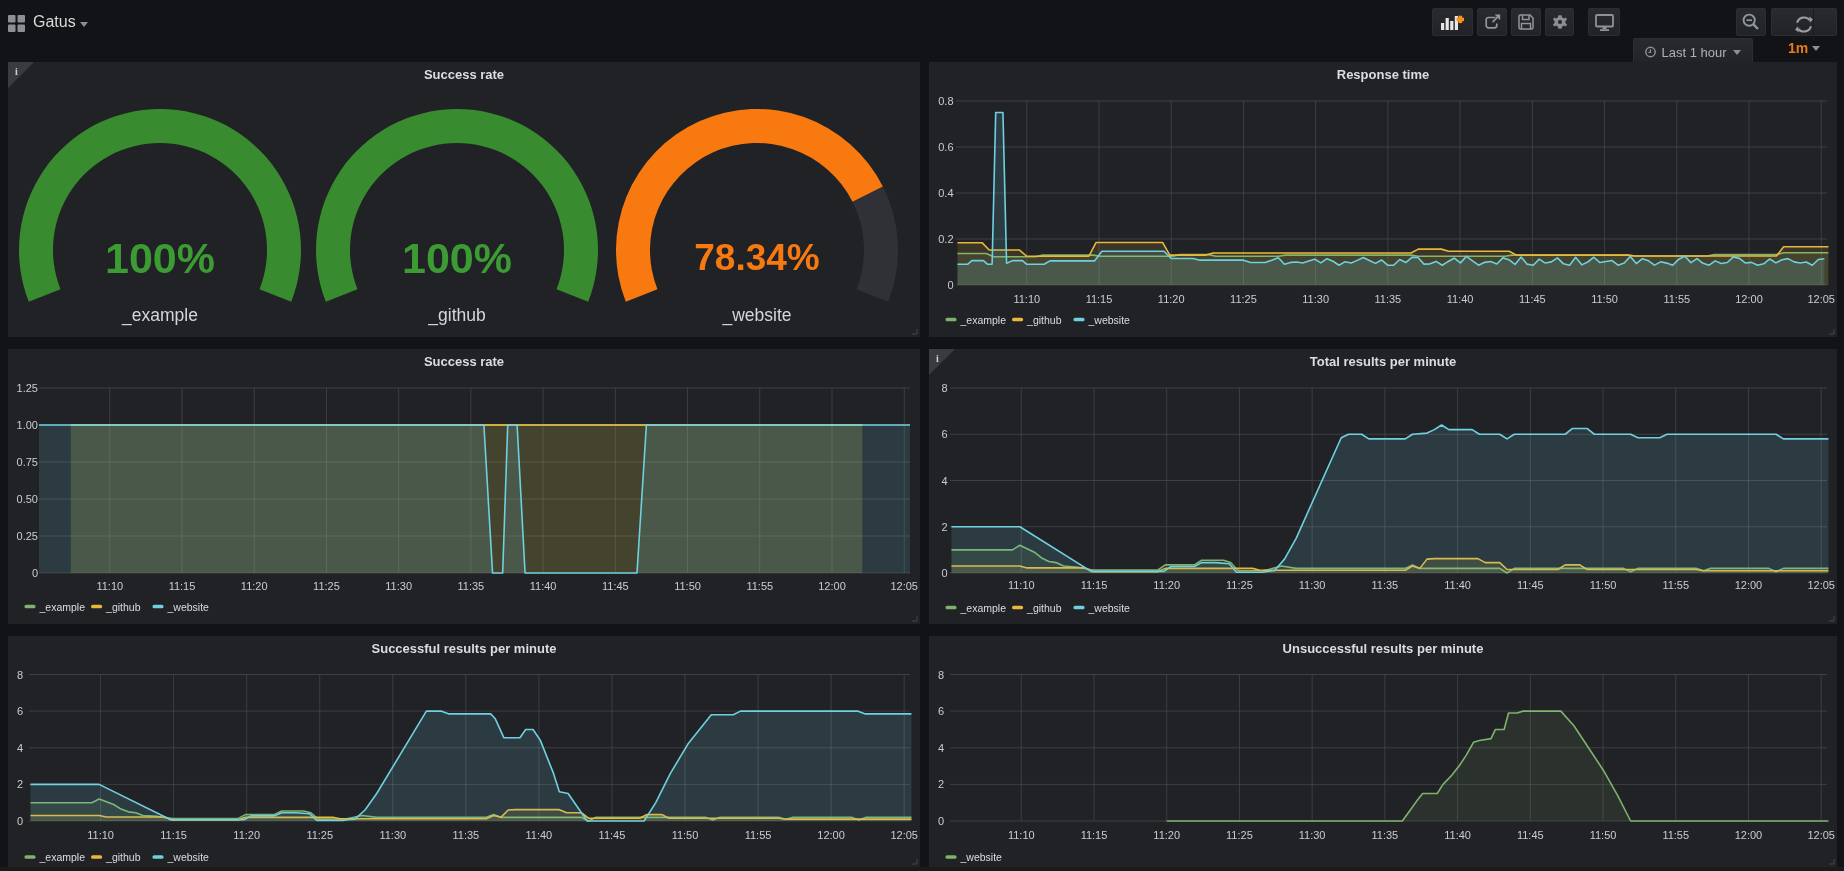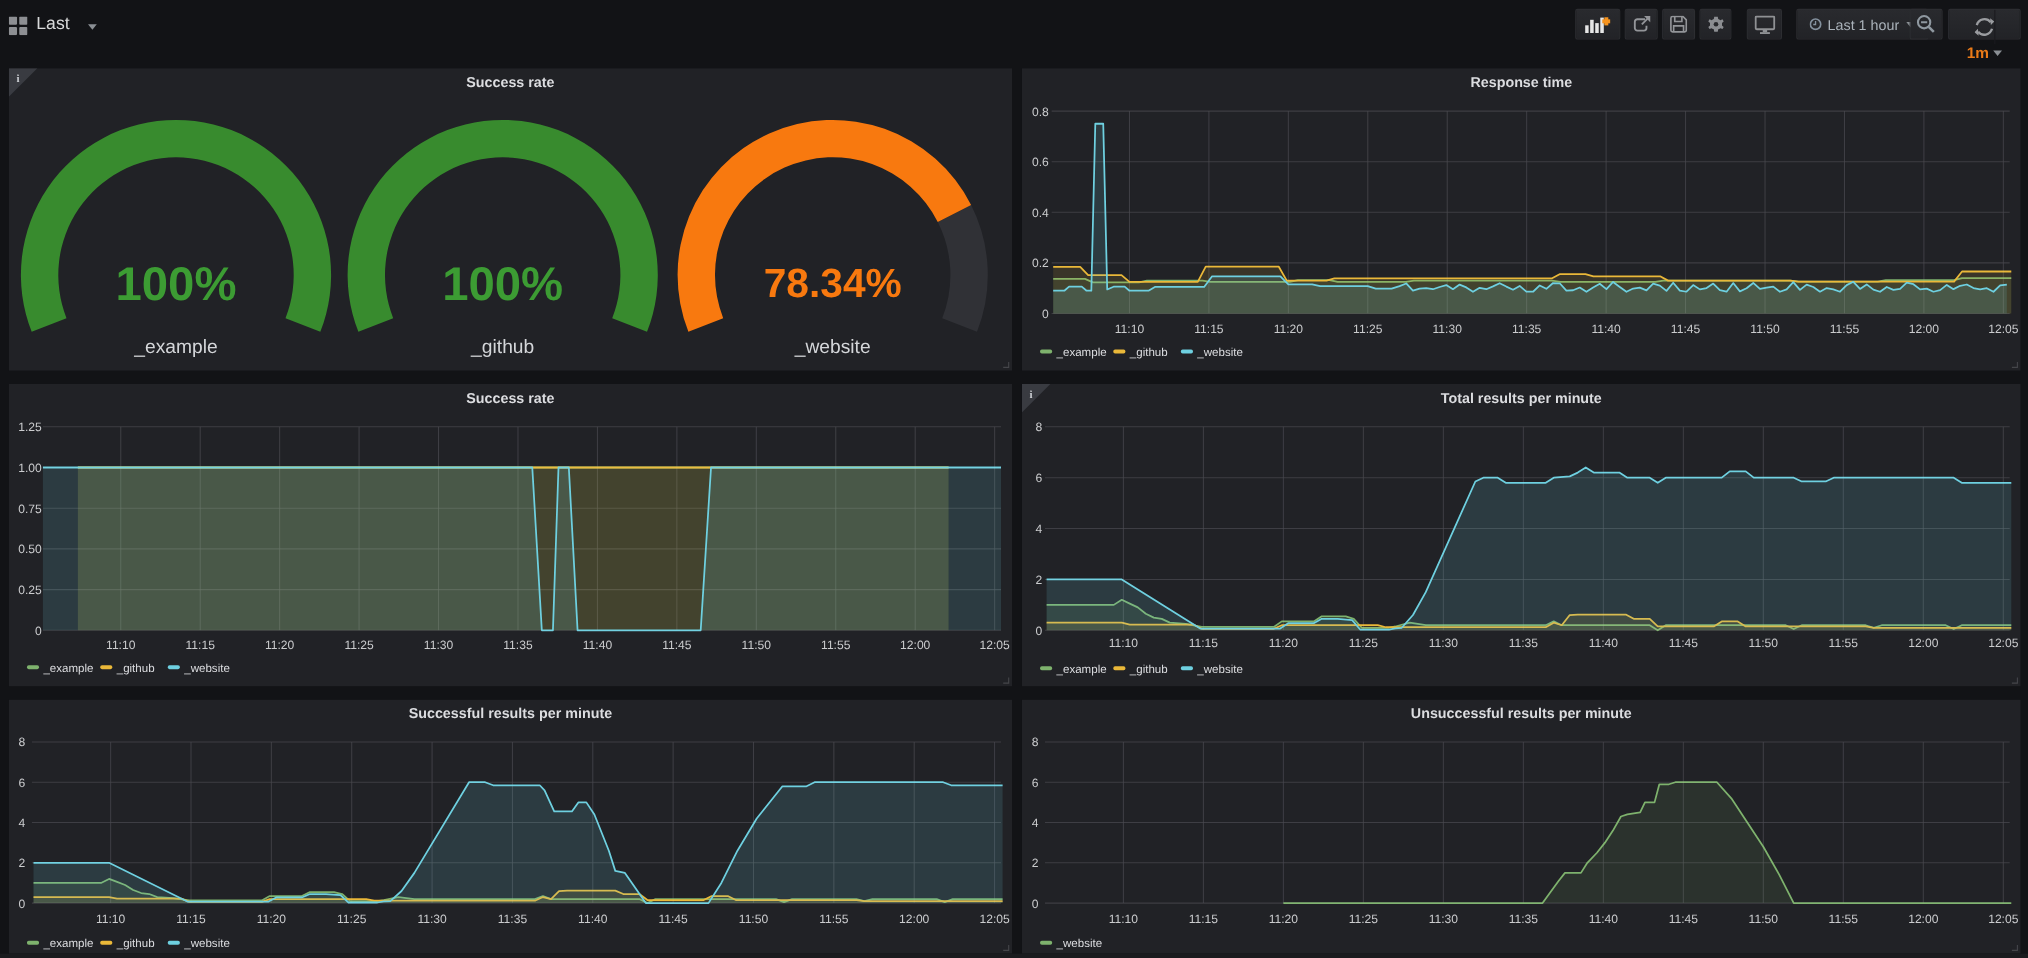--- a/index.html
+++ b/index.html
@@ -5,21 +5,21 @@
 .caret{display:inline-block;width:0;height:0;border-left:4.5px solid transparent;border-right:4.5px solid transparent;border-top:5px solid #8a8f94;}
 </style></head><body>
 <svg style="position:absolute;left:8px;top:15px" width="17" height="17">
     <g fill="#8d8f93">
       <rect x="0" y="0" width="7.5" height="7.5" rx="1"></rect>
       <rect x="9.5" y="0" width="7.5" height="7.5" rx="1"></rect>
       <rect x="0" y="9.5" width="7.5" height="7.5" rx="1"></rect>
       <rect x="9.5" y="9.5" width="7.5" height="7.5" rx="1"></rect>
     </g>
   </svg>
-<div style="position:absolute;left:33px;top:13px;font-size:16px;color:#d8d9da;">Last</div>
+<div style="position:absolute;left:33px;top:13px;font-size:16px;color:#d8d9da;">Gatus</div>
 <div class="caret" style="position:absolute;left:80px;top:22px;"></div>
 <div class="btn" style="left:1432px;width:41px;">
     <svg width="23" height="17">
       <g fill="#e6e6e6">
         <rect x="0" y="9" width="3.2" height="7"></rect>
         <rect x="4.6" y="4" width="3.2" height="12"></rect>
         <rect x="9.2" y="7" width="3.2" height="9"></rect>
         <rect x="13.8" y="2" width="3.2" height="14"></rect>
       </g>
       <g fill="#f6931d">
@@ -52,21 +52,21 @@
       <circle cx="9" cy="9" r="2.1" fill="#27282c"></circle>
     </svg>
   </div>
 <div class="btn" style="left:1588px;width:32px;">
     <svg width="19" height="17">
       <rect x="1" y="1" width="17" height="11.5" rx="1" fill="none" stroke="#8f9194" stroke-width="1.8"></rect>
       <rect x="7.5" y="13" width="4" height="2.2" fill="#8f9194"></rect>
       <rect x="5" y="15.2" width="9" height="1.8" fill="#8f9194"></rect>
     </svg>
   </div>
-<div class="btn" style="left:1633px;width:120px;">
+<div class="btn" style="left:1633px;width:120px;margin-top:30px;">
     <svg width="12" height="12" style="margin-right:4px;flex:none">
       <circle cx="5.5" cy="6" r="4.7" fill="none" stroke="#84919e" stroke-width="1.5"></circle>
       <path d="M5.5 3.2 V6.3 H3.4" stroke="#84919e" stroke-width="1.2" fill="none"></path>
     </svg>
     <span style="color:#aab2ba;font-size:13px;margin-right:6px;white-space:nowrap;">Last 1 hour</span>
     <span class="caret"></span>
   </div>
 <div class="btn" style="left:1736px;width:30px;">
     <svg width="18" height="18">
       <circle cx="7.2" cy="7.2" r="5.6" fill="none" stroke="#8f98a0" stroke-width="1.9"></circle>

